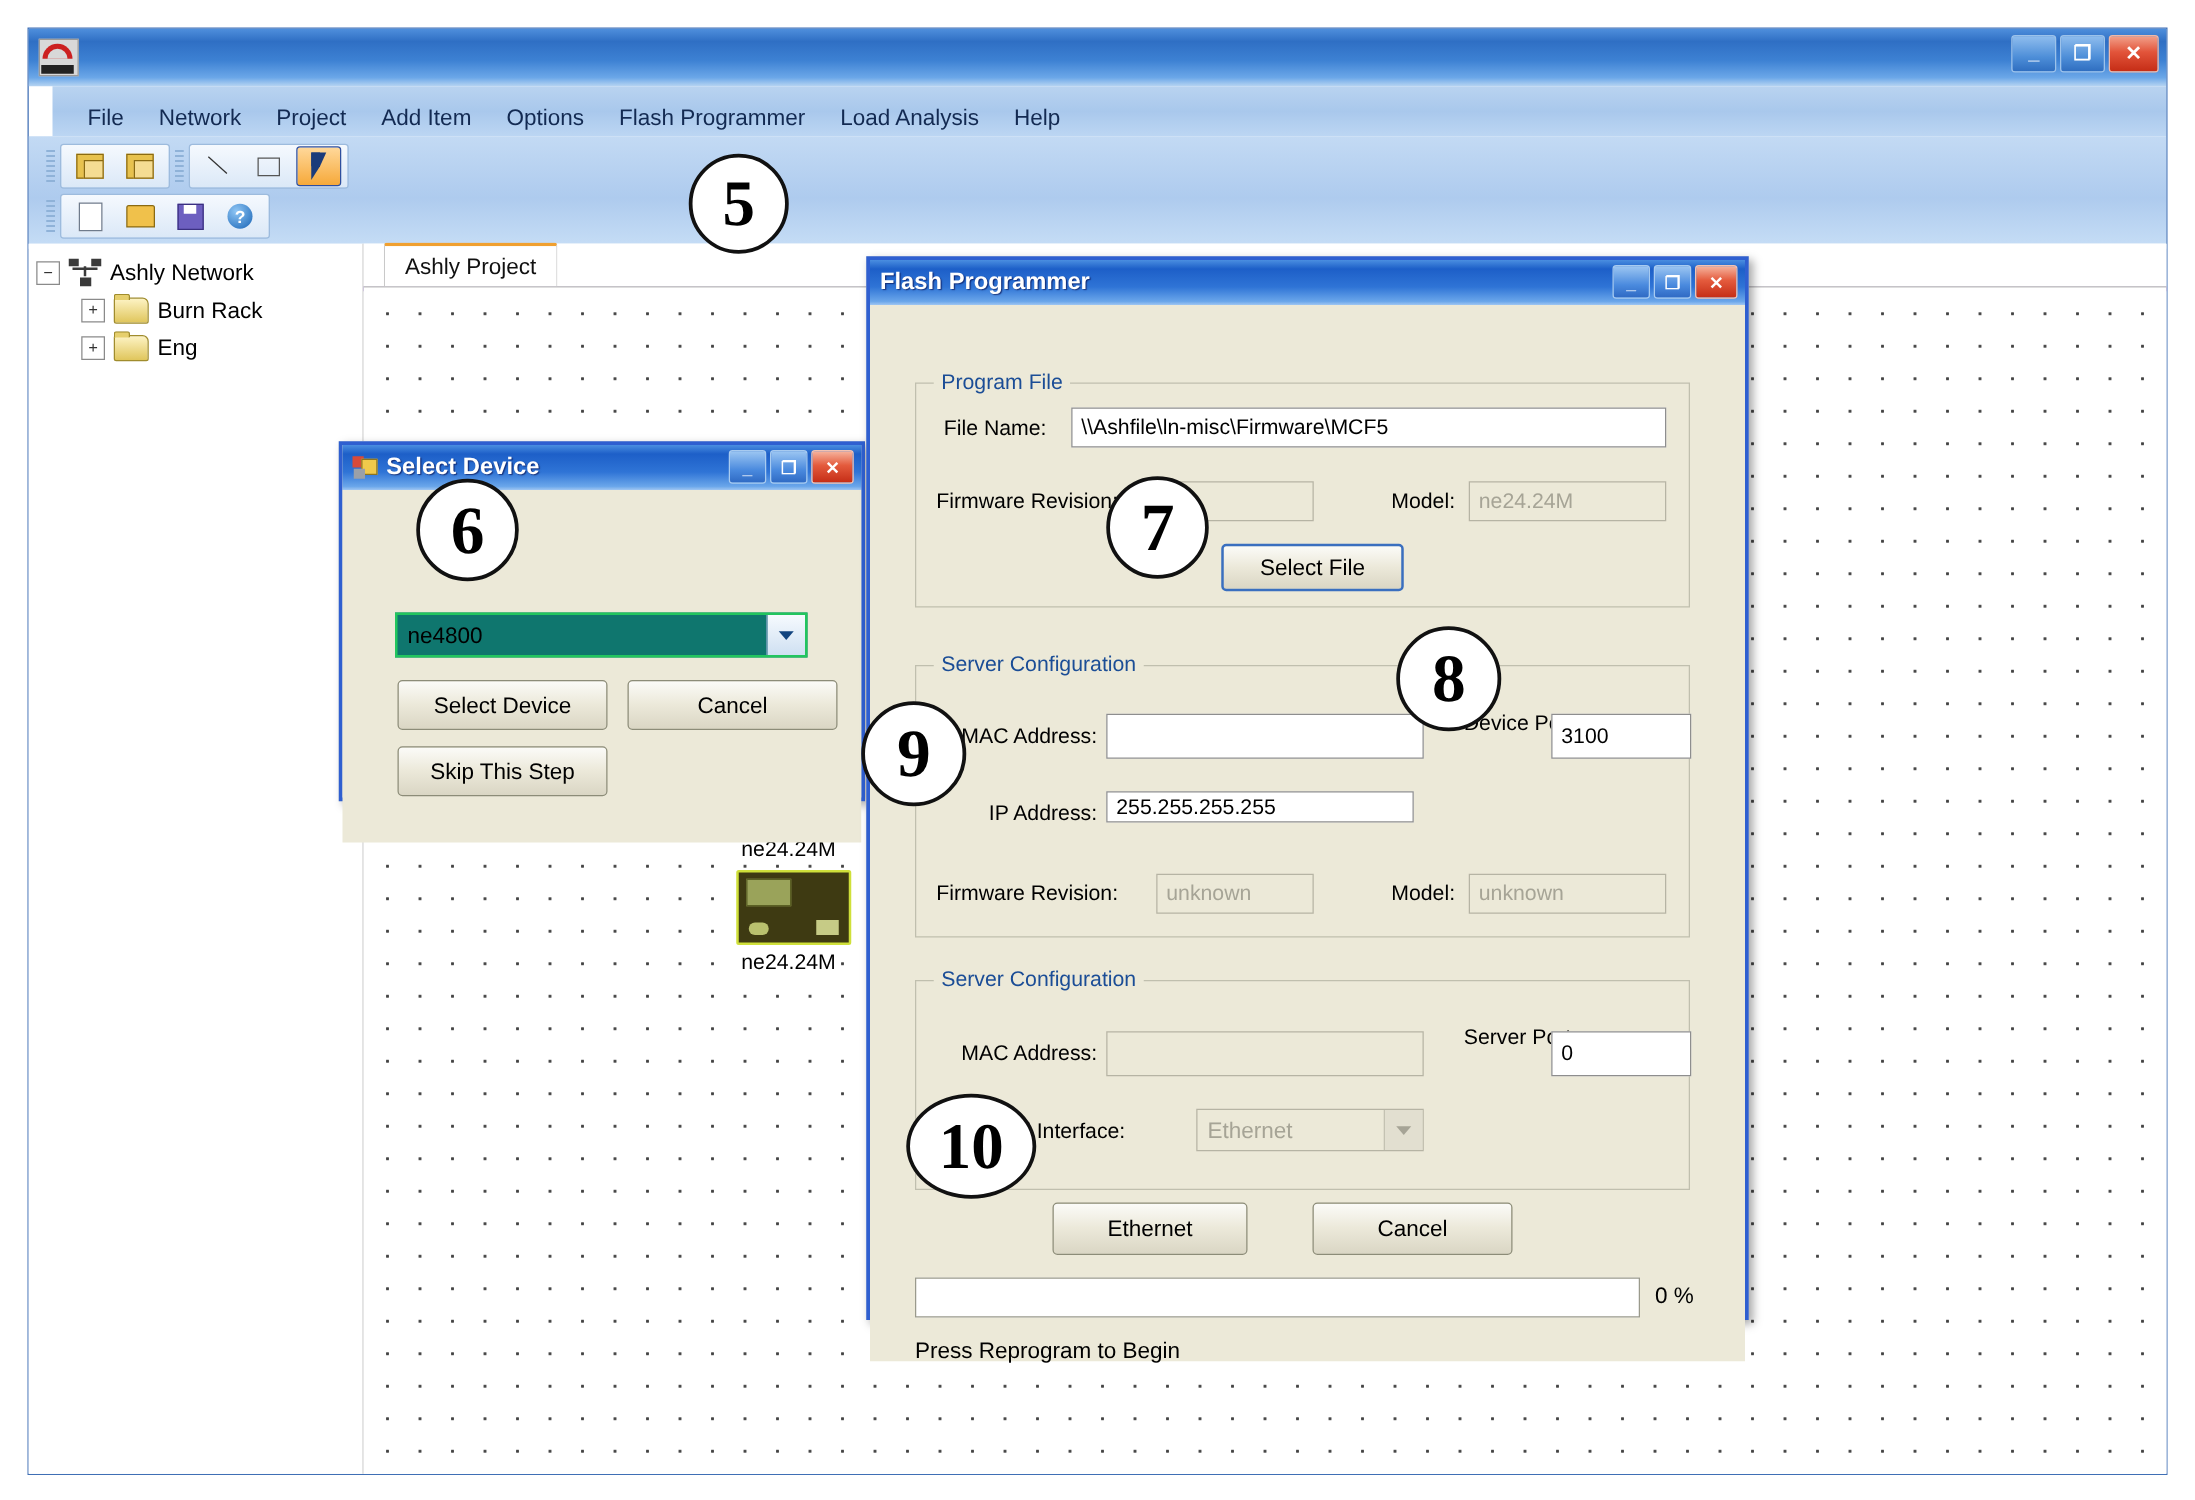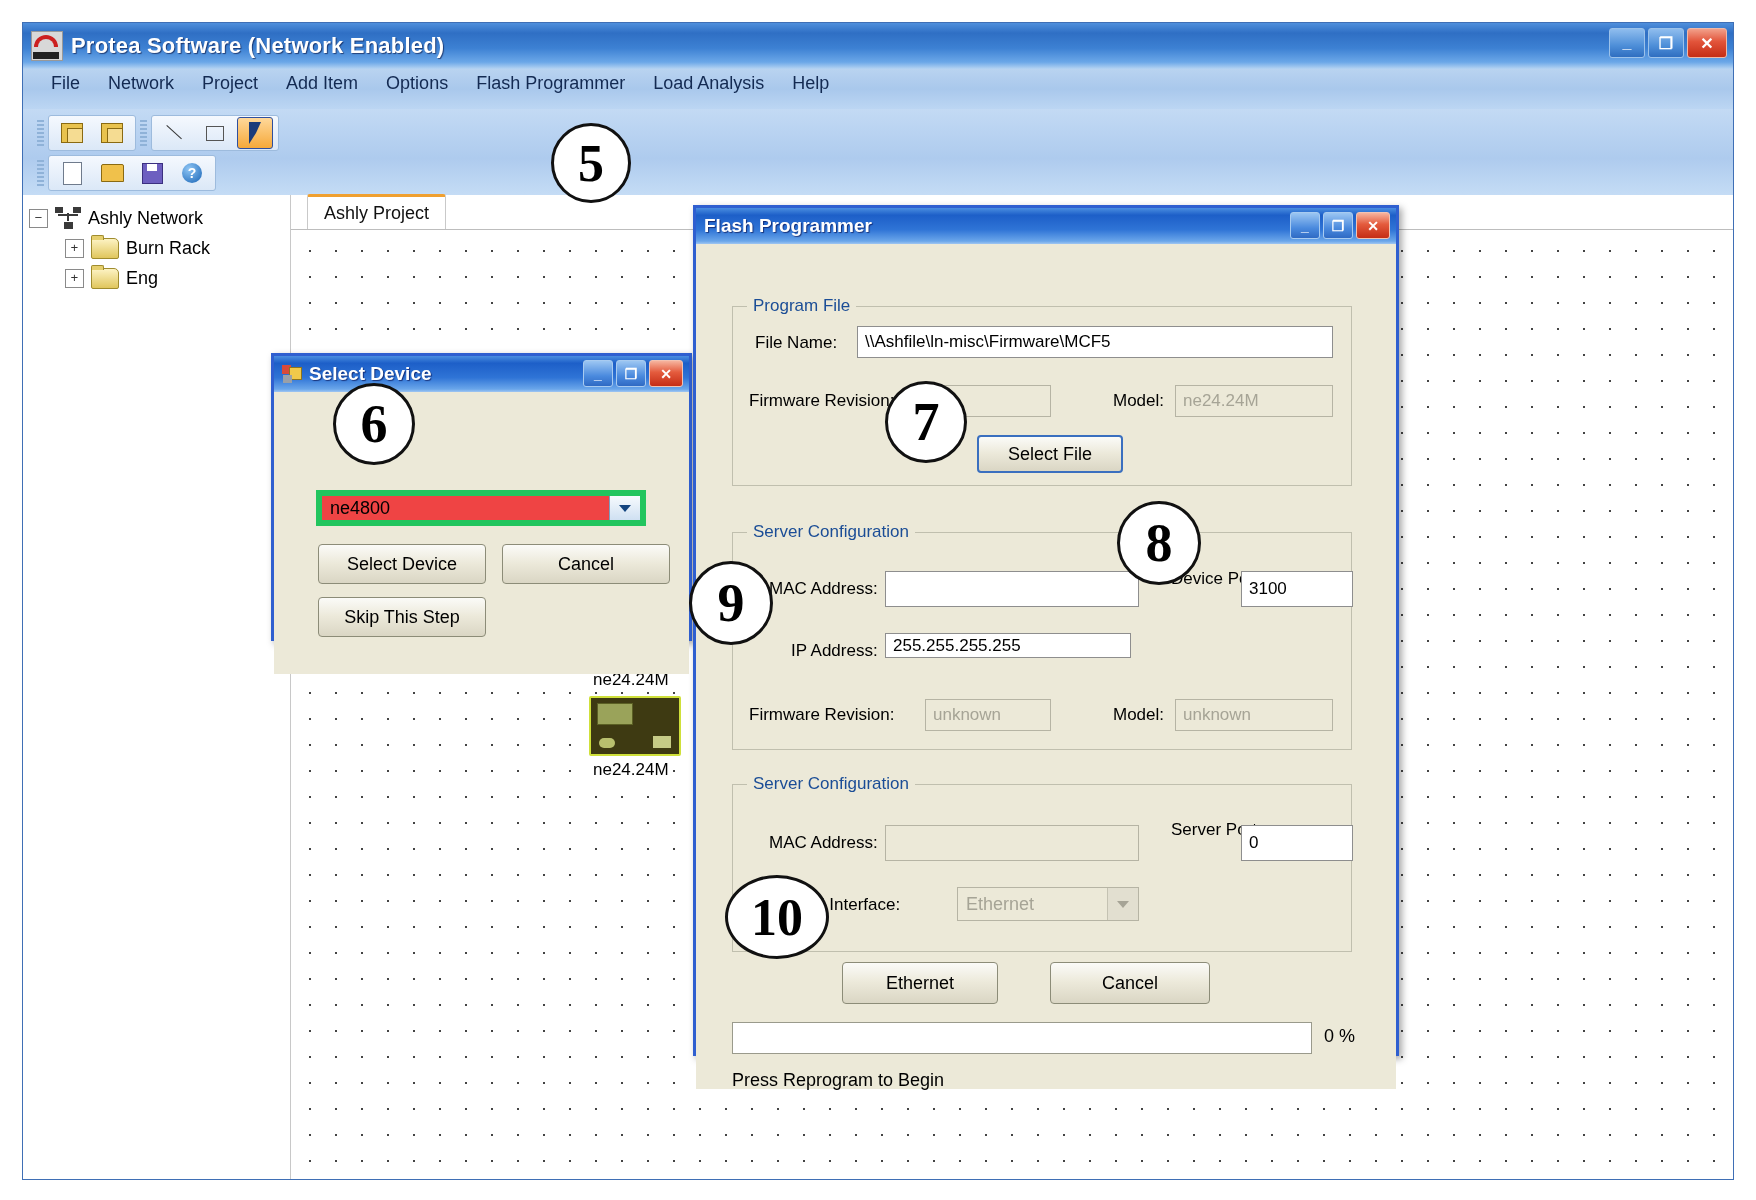--- a/index.html
+++ b/index.html
@@ -56,21 +56,21 @@
     background:linear-gradient(to bottom,#8fbdee,#4d8ed8 60%,#2f6ec0);
   }
   .winbtn.close{
     background:linear-gradient(to bottom,#f2a08a,#e2543a 45%,#c52d16);
     border-color:#f0b9a7;width:38px;
   }
   
   #menubar{
     height:40px;
     background:linear-gradient(to bottom,#b9d3f0,#a9c8ec 50%,#bcd6f3);
-    display:flex;align-items:flex-start;padding-left:14px;
+    display:flex;align-items:flex-end;padding-left:14px;margin-left:19px;
   }
   .menu-item{
     font-size:18px;color:#132a52;padding:4px 14px;cursor:default;
   }
   
   #toolbar-area{
     height:86px;
     background:linear-gradient(to bottom,#c3daf4,#aecbee 55%,#c7def6);
     padding:4px 0 0 10px;
   }
@@ -205,21 +205,21 @@
     width:20px;height:18px;margin-right:7px;position:relative;flex:none;
   }
   .dlg-icon .a{position:absolute;left:0;top:0;width:9px;height:9px;background:#d84a3a;}
   .dlg-icon .b{position:absolute;right:0;top:2px;width:11px;height:11px;background:#f0c94b;border:1px solid #8d7420;}
   .dlg-icon .c{position:absolute;left:1px;bottom:0;width:9px;height:8px;background:#9aa0a8;}
   
   #select-device-dialog{left:248px;top:330px;width:415px;height:282px;}
   #select-device-dialog .dlg-body{padding:0;height:100%;position:relative;background:#ece9d8;}
   .combo{
     position:absolute;display:flex;align-items:center;
-    background:#ef4444;border:6px solid #22c55e;box-sizing:border-box;
+    background:#0f766e;border:2px solid #22c55e;box-sizing:border-box;
   }
   .combo .val{flex:1;padding-left:8px;font-size:18px;color:#000;}
   .combo .arrowbox{
     width:30px;height:100%;display:flex;align-items:center;justify-content:center;
     background:linear-gradient(to bottom,#f6fafe,#cfe0f2);border-left:1px solid #7b9ebd;
   }
   .chev{width:0;height:0;border-left:6px solid transparent;border-right:6px solid transparent;border-top:7px solid #12447f;}
   .btn{
     display:flex;align-items:center;justify-content:center;
     background:linear-gradient(to bottom,#fbfbf8,#ece9da 48%,#dad6c4);
@@ -259,21 +259,20 @@
 <body>
 
 <div id="app-window">
 
   <div id="titlebar">
     <div class="app-icon">
       <div class="wave"></div>
         <div class="wave2"></div>
         <div class="base"></div>
     </div>
-    <div class="title-text">Protea Software (Network Enabled)</div>
     <div class="win-buttons">
       <div class="winbtn">_</div>
       <div class="winbtn">❐</div>
       <div class="winbtn close">✕</div>
     </div>
   </div>
 
   <div id="menubar">
     <div class="menu-item">File</div>
     <div class="menu-item">Network</div>

